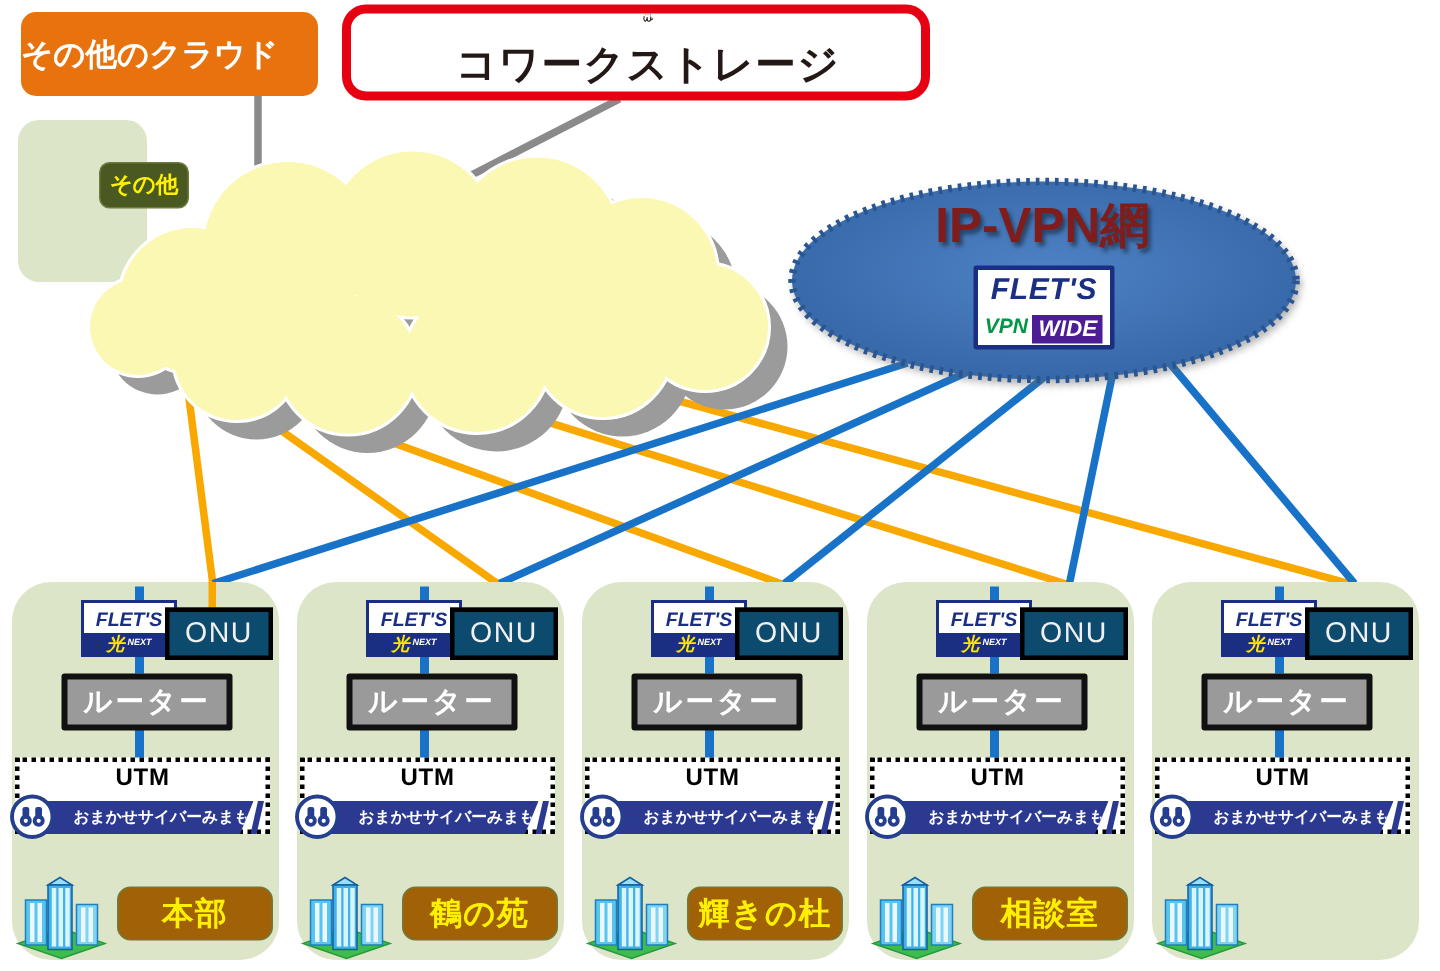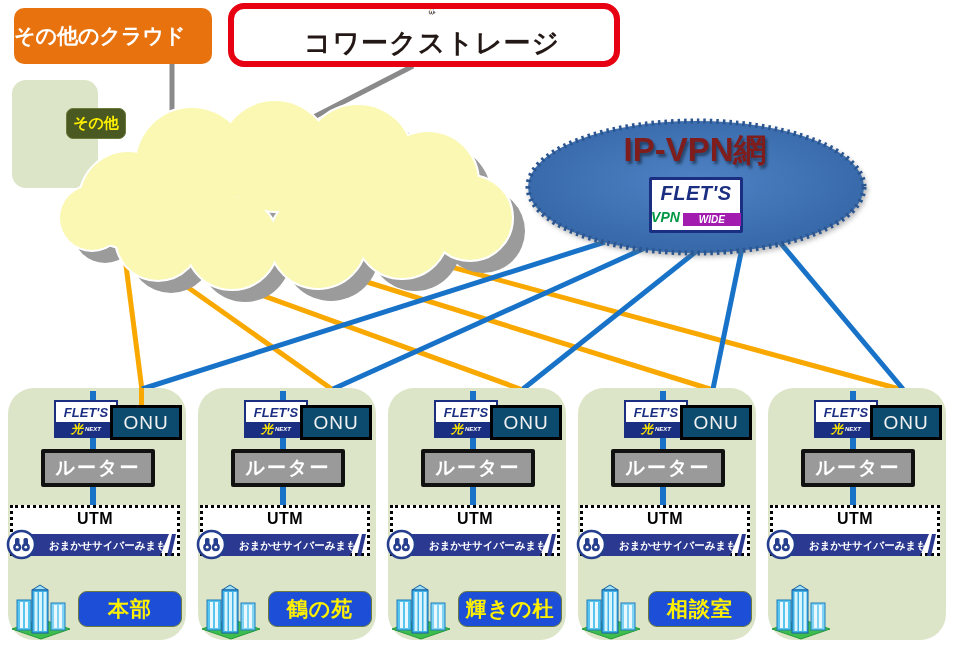--- a/index.html
+++ b/index.html
@@ -41,22 +41,22 @@
   .vpn-label { position:absolute; left:555px; top:128px; width:280px; z-index:3;
     text-align:center; font-size:33px; font-weight:bold; color:#7f1d1d;
     text-shadow:2px 3px 3px rgba(0,0,0,.45); }
   .vpn-logo { position:absolute; left:649px; top:177px; width:94px; height:56px;
     background:#fff; border:3px solid #1A2E82; border-radius:2px; z-index:3;
     display:flex; flex-direction:column; }
   .vpn-logo-top { flex:1; display:flex; align-items:center; justify-content:center;
     color:#1A2E82; font-size:20px; font-weight:bold; font-style:italic; letter-spacing:.5px; }
   .vpn-logo-bottom { height:24px; display:flex; align-items:center; justify-content:center; gap:3px; padding-bottom:2px; }
   .vpn-word { color:#009844; font-size:14px; font-weight:bold; font-style:italic; }
-  .wide-word { background:#a21caf; color:#fff; font-size:10px; font-weight:bold; font-style:italic;
-    padding:1px 16px; margin-top:4px; }
+  .wide-word { background:#4c1d95; color:#fff; font-size:15px; font-weight:bold; font-style:italic;
+    padding:1px 4px; margin-top:4px; }
 
   
   .panel { position:absolute; top:388px; width:178px; height:252px;
     background:#DCE5C7; border-radius:26px; z-index:2; }
   .vline { position:absolute; left:82px; width:6px; background:#1873C8; }
   .vline-top { top:3px; height:58px; }
   .vline-mid { top:97px; height:21px; }
   .orange-stub { position:absolute; left:131px; top:0; width:5px; height:20px; background:#F9A800; }
 
   .flets-logo { position:absolute; left:46px; top:12px; width:64px; height:38px;
@@ -82,21 +82,21 @@
   .utm-banner { position:absolute; left:12px; top:26px; width:150px; height:22px;
     background:#2B3990; clip-path:polygon(0 0,96% 0,90% 100%,0 100%);
     color:#fff; font-size:10.5px; font-weight:bold; line-height:22px;
     padding-left:24px; white-space:nowrap; }
   .banner-tip { position:absolute; left:154px; top:26px; width:9px; height:22px;
     background:#2B3990; clip-path:polygon(55% 0,100% 0,45% 100%,0 100%); }
   .mimamori-badge { position:absolute; left:-7px; top:21px; }
 
   .building-icon { position:absolute; left:2px; top:196px; }
   .site-label { position:absolute; left:70px; top:203px; width:104px; height:36px;
-    background:#1d4ed8; border:1px solid #6c7a3c; border-radius:9px;
+    background:#a16207; border:1px solid #6c7a3c; border-radius:9px;
     display:flex; align-items:center; justify-content:center;
     color:#FFF100; font-size:21px; font-weight:bold; letter-spacing:1px; }
 </style>
 </head>
 <body>
 
 <div id="stage">
 
   <svg id="connectors" width="960" height="647" viewBox="0 0 960 647">
     <line class="gray-line" x1="172" y1="62" x2="172" y2="150"></line>

